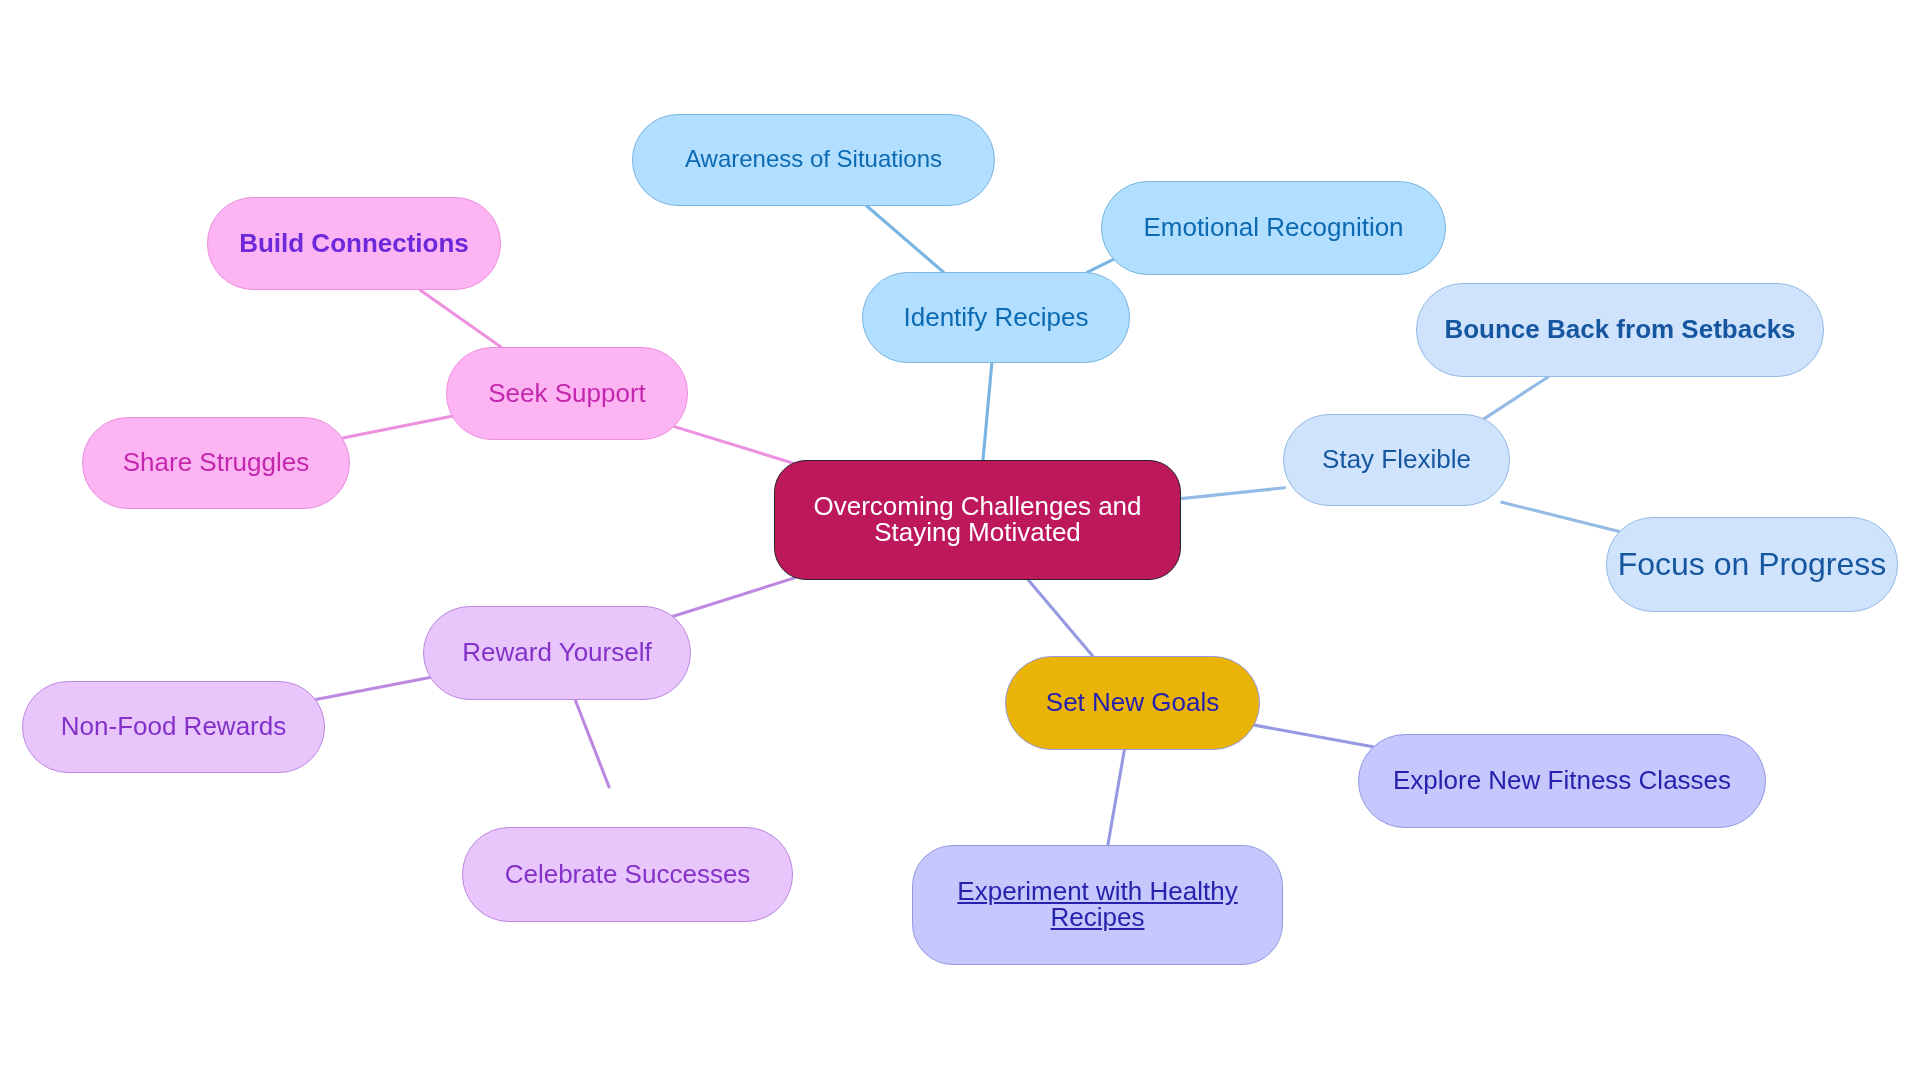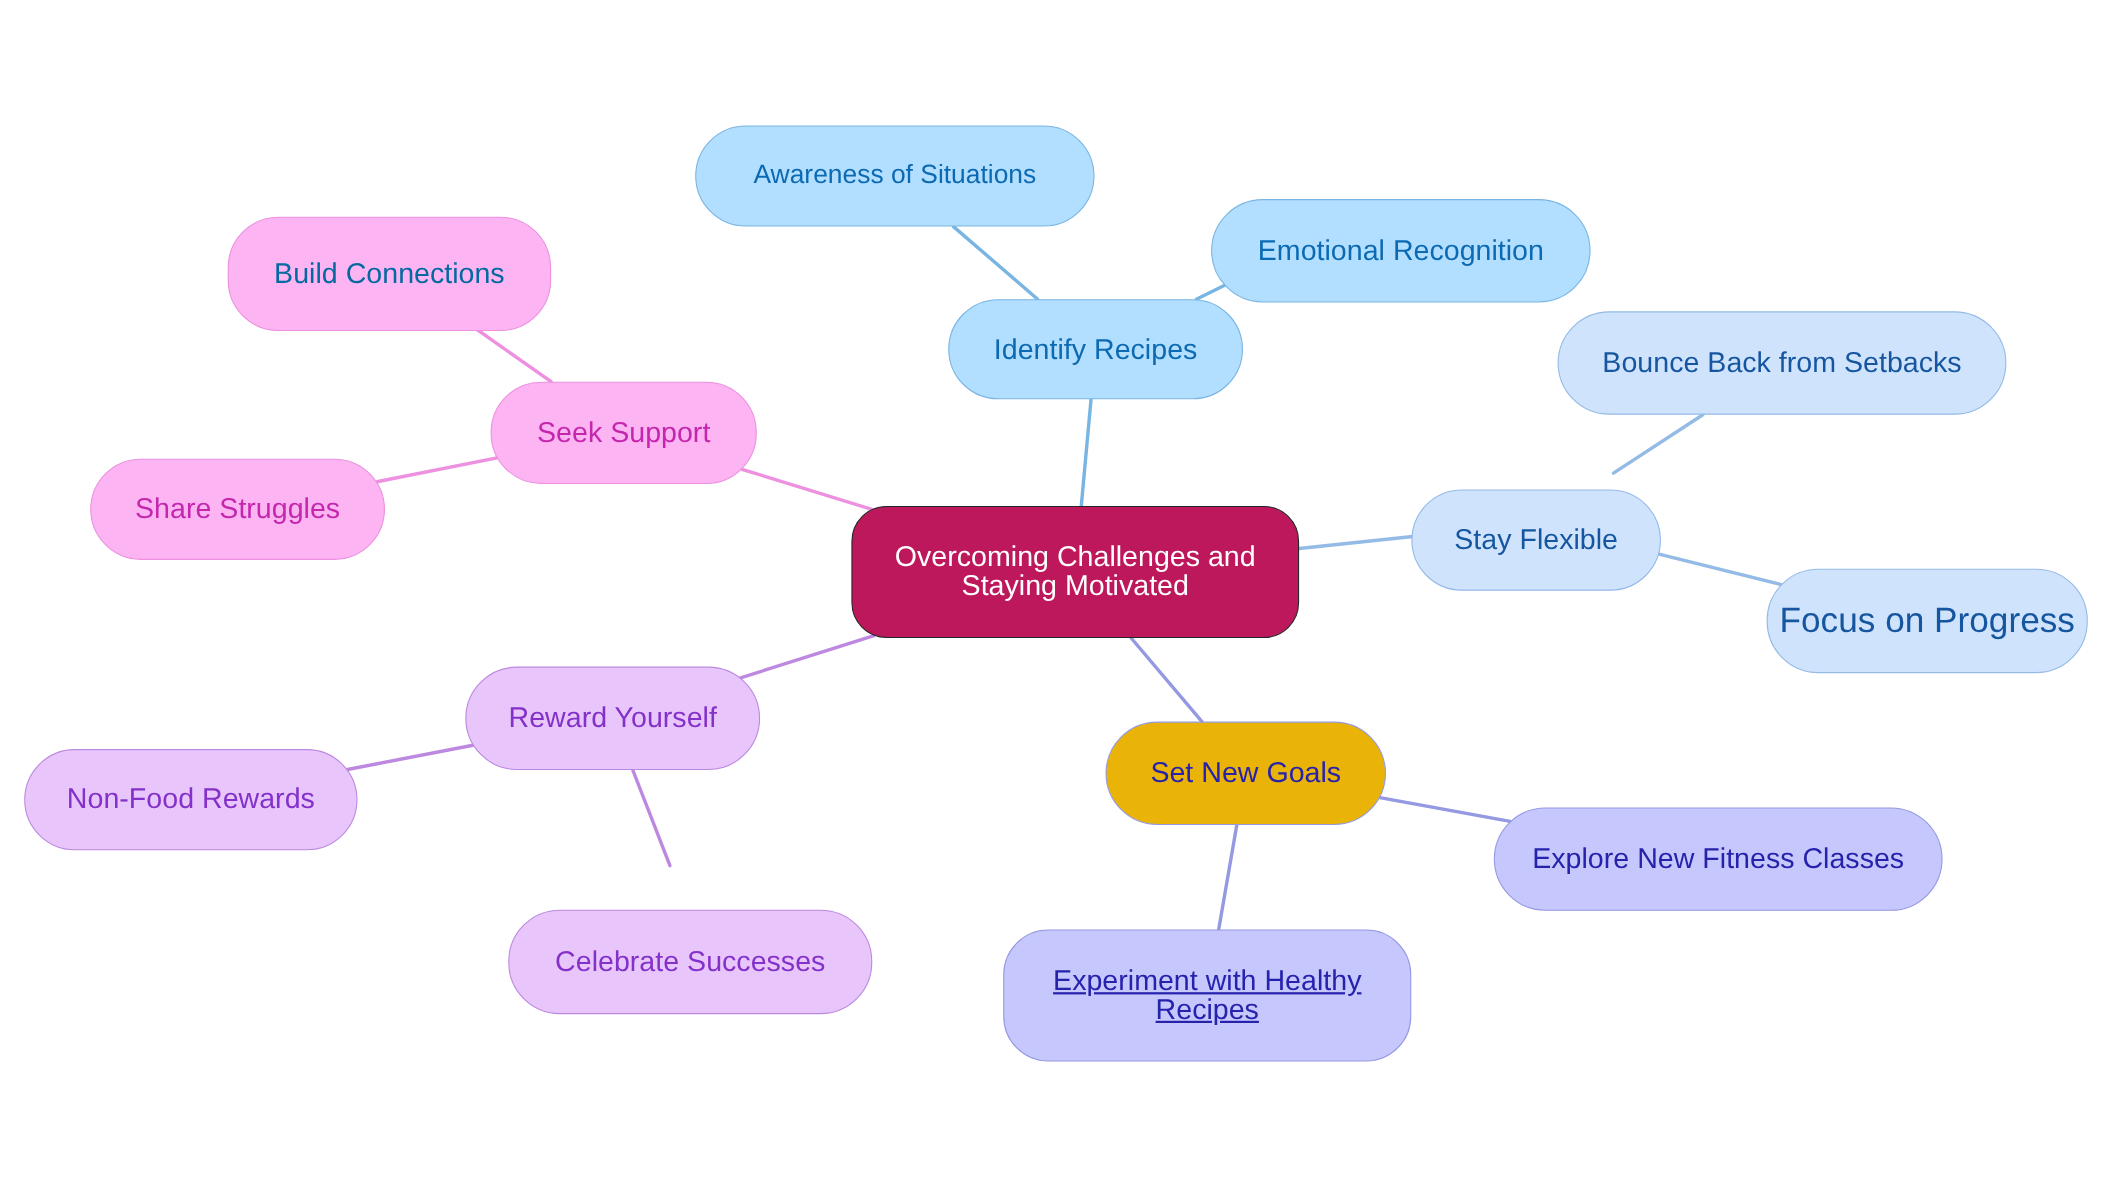--- a/index.html
+++ b/index.html
@@ -41,24 +41,24 @@
     </div>
     <div class="node node-blue" style="left: 862px; top: 272px; width: 268px; height: 91px; border-radius: 46px; background: rgb(178, 222, 255); border-color: rgb(121, 181, 226); color: rgb(12, 106, 178);">
       <span class="lbl" style="font-size: 26px;">Identify Recipes</span>
     </div>
     <div class="node node-blue" style="left: 632px; top: 114px; width: 363px; height: 92px; border-radius: 46px; background: rgb(178, 222, 255); border-color: rgb(121, 181, 226); color: rgb(12, 106, 178);">
       <span class="lbl" style="font-size: 24px;">Awareness of Situations</span>
     </div>
     <div class="node node-blue" style="left: 1101px; top: 133px; width: 345px; height: 94px; border-radius: 47px; background: rgb(178, 222, 255); border-color: rgb(121, 181, 226); color: rgb(12, 106, 178); margin-top: 48px;">
       <span class="lbl" style="font-size: 26px;">Emotional Recognition</span>
     </div>
-    <div class="node node-lightblue" style="left: 1283px; top: 445px; width: 227px; height: 92px; border-radius: 46px; background: rgb(207, 227, 253); border-color: rgb(148, 186, 230); color: rgb(21, 86, 159);">
+    <div class="node node-lightblue" style="left: 1283px; top: 414px; width: 227px; height: 92px; border-radius: 46px; background: rgb(207, 227, 253); border-color: rgb(148, 186, 230); color: rgb(21, 86, 159);">
       <span class="lbl" style="font-size: 26px;">Stay Flexible</span>
     </div>
-    <div class="node node-lightblue" style="left: 1416px; top: 283px; width: 408px; height: 94px; border-radius: 47px; background: rgb(207, 227, 253); border-color: rgb(148, 186, 230); color: rgb(21, 86, 159);">
+    <div class="node node-lightblue" style="left: 1416px; top: 283px; width: 408px; height: 94px; border-radius: 47px; background: rgb(207, 227, 253); border-color: rgb(148, 186, 230); color: rgb(21, 86, 159); font-weight: bold;">
       <span class="lbl" style="font-size: 26px;">Bounce Back from Setbacks</span>
     </div>
     <div class="node node-lightblue" style="left: 1606px; top: 517px; width: 292px; height: 95px; border-radius: 47px; background: rgb(207, 227, 253); border-color: rgb(148, 186, 230); color: rgb(21, 86, 159);">
       <span class="lbl" style="font-size: 32px;">Focus on Progress</span>
     </div>
     <div class="node node-indigo" style="left: 1005px; top: 656px; width: 255px; height: 94px; border-radius: 47px; background: #eab308; border-color: rgb(148, 153, 226); color: rgb(38, 34, 172);">
       <span class="lbl" style="font-size: 26px;">Set New Goals</span>
     </div>
     <div class="node node-indigo" style="left: 1358px; top: 734px; width: 408px; height: 94px; border-radius: 47px; background: rgb(197, 199, 253); border-color: rgb(148, 153, 226); color: rgb(38, 34, 172);">
       <span class="lbl" style="font-size: 26px;">Explore New Fitness Classes</span>
@@ -72,20 +72,20 @@
     </div>
     <div class="node node-purple" style="left: 22px; top: 681px; width: 303px; height: 92px; border-radius: 46px; background: rgb(232, 198, 252); border-color: rgb(189, 136, 224); color: rgb(131, 49, 200);">
       <span class="lbl" style="font-size: 26px;">Non-Food Rewards</span>
     </div>
     <div class="node node-purple" style="left: 462px; top: 787px; width: 331px; height: 95px; border-radius: 47px; background: rgb(232, 198, 252); border-color: rgb(189, 136, 224); color: rgb(131, 49, 200); margin-top: 40px;">
       <span class="lbl" style="font-size: 26px;">Celebrate Successes</span>
     </div>
     <div class="node node-pink" style="left: 446px; top: 347px; width: 242px; height: 93px; border-radius: 46px; background: rgb(252, 180, 242); border-color: rgb(236, 144, 223); color: rgb(196, 39, 174);">
       <span class="lbl" style="font-size: 26px;">Seek Support</span>
     </div>
-    <div class="node node-pink" style="left: 207px; top: 197px; width: 294px; height: 104px; border-radius: 46px; background: rgb(252, 180, 242); border-color: rgb(236, 144, 223); color: #0369a1;">
+    <div class="node node-pink" style="left: 207px; top: 197px; width: 294px; height: 93px; border-radius: 46px; background: rgb(252, 180, 242); border-color: rgb(236, 144, 223); color: #6d28d9; font-weight: bold;">
       <span class="lbl" style="font-size: 26px;">Build Connections</span>
     </div>
     <div class="node node-pink" style="left: 82px; top: 417px; width: 268px; height: 92px; border-radius: 46px; background: rgb(252, 180, 242); border-color: rgb(236, 144, 223); color: rgb(196, 39, 174);">
       <span class="lbl" style="font-size: 26px;">Share Struggles</span>
     </div>
   </div>
 </div>
 
 </body></html>

